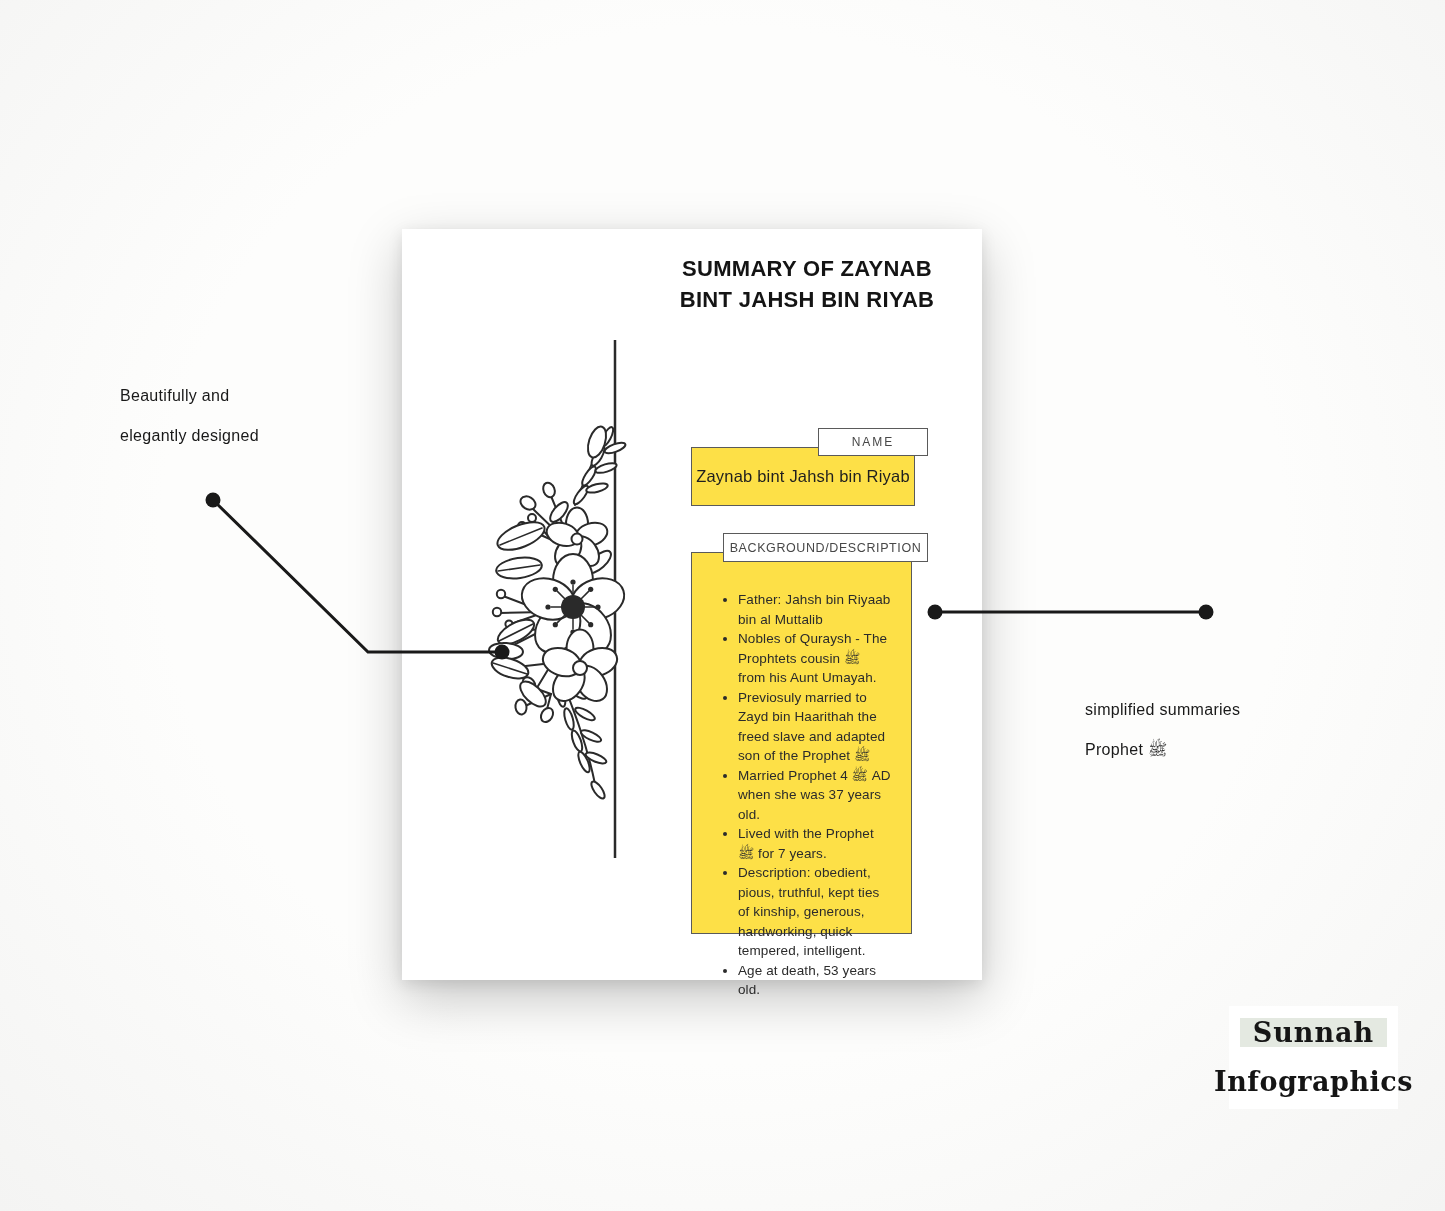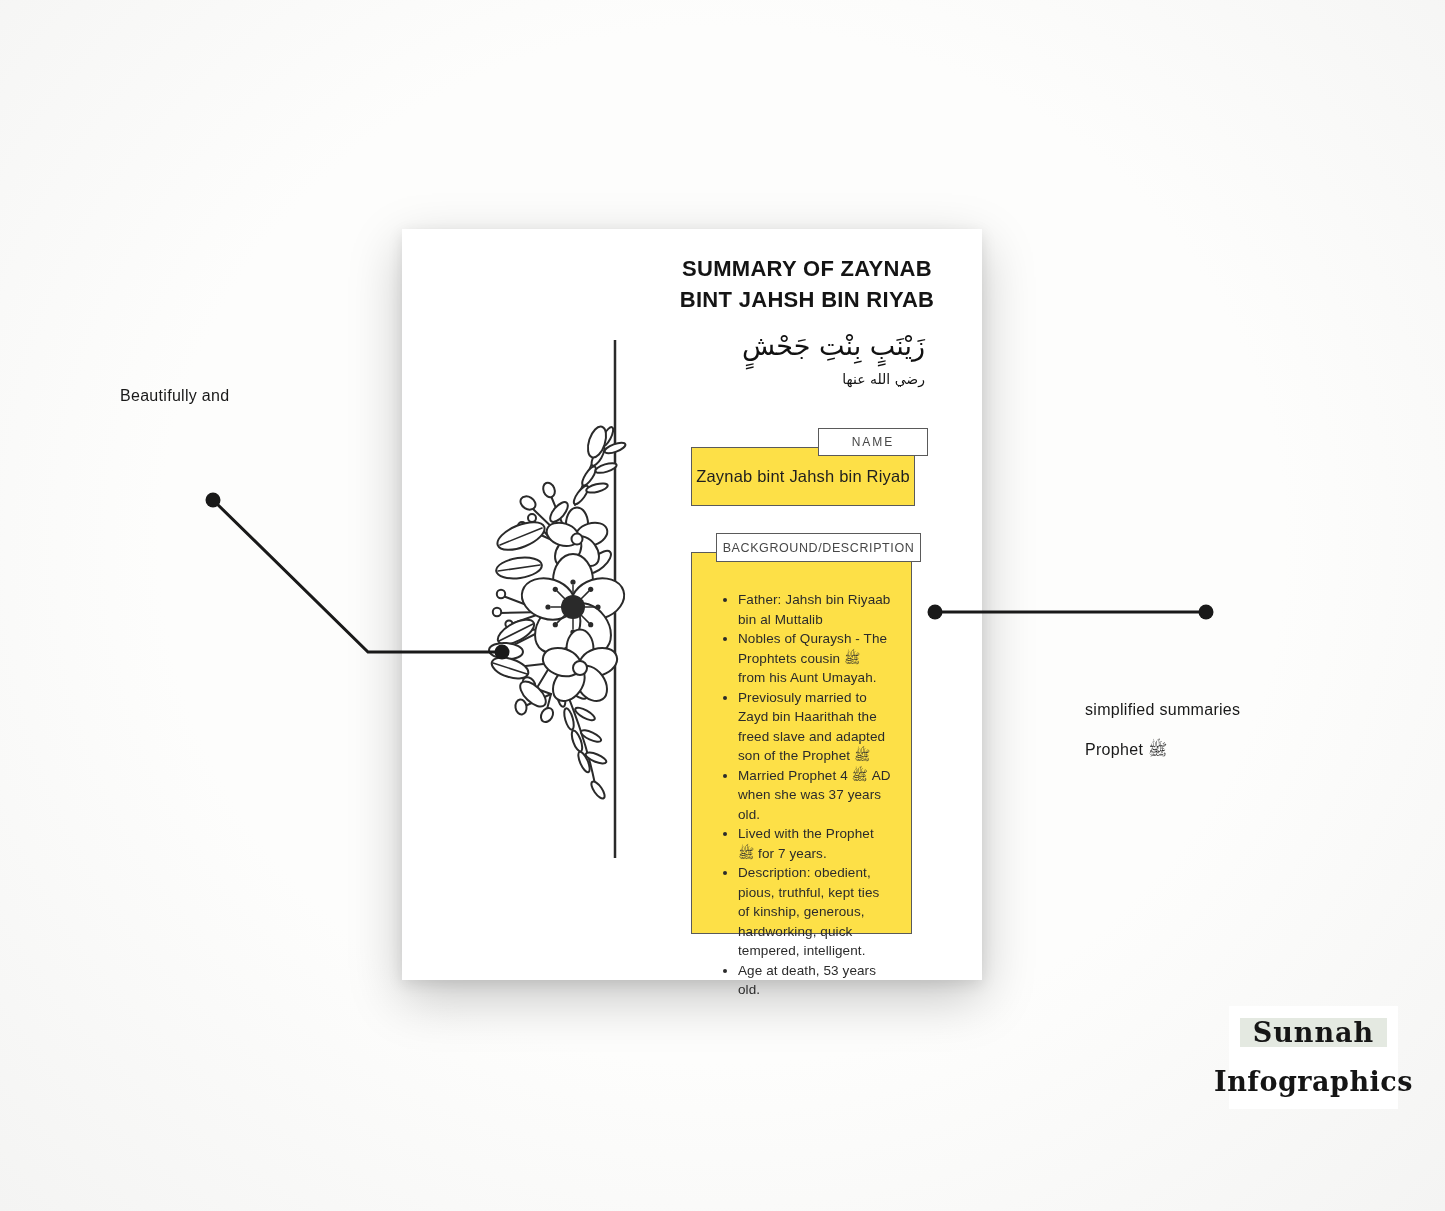--- a/index.html
+++ b/index.html
@@ -36,21 +36,21 @@
   .arabic-name{font-size:27px;line-height:42px;}
   .arabic-honorific{font-size:14px;line-height:22px;margin-top:1px;}
 
   .tab-box{
     position:absolute;background:#fff;border:1.5px solid #5a5a5a;
     display:flex;align-items:center;justify-content:center;
     color:#474747;z-index:3;
   }
   .name-tab{left:416px;top:199px;width:108px;height:26px;
     font-size:12px;letter-spacing:2px;}
-  .desc-tab{left:314px;top:304px;width:203px;height:27px;
+  .desc-tab{left:321px;top:304px;width:203px;height:27px;
     font-size:12.5px;letter-spacing:0.6px;}
 
   .value-box{
     position:absolute;background:#fde047;border:1.5px solid #5a5a5a;z-index:2;
   }
   .name-box{
     left:289px;top:218px;width:222px;height:57px;
     display:flex;align-items:center;justify-content:center;
     font-size:16.5px;color:#1f1f1f;letter-spacing:0.2px;
   }
@@ -100,24 +100,20 @@
 
 <div class="stage">
 
   <div class="card">
 
     <div class="poster-title">
       <div>SUMMARY OF ZAYNAB</div>
       <div>BINT JAHSH BIN RIYAB</div>
     </div>
 
-    <div class="arabic-block">
-      <div class="arabic-name">زَيْنَبٍ بِنْتِ جَحْشٍ</div>
-      <div class="arabic-honorific">رضي الله عنها</div>
-    </div>
 
     <div class="tab-box name-tab">
       <span>NAME</span>
     </div>
     <div class="value-box name-box">
       <span>Zaynab bint Jahsh bin Riyab</span>
     </div>
 
     <div class="tab-box desc-tab">
       <span>BACKGROUND/DESCRIPTION</span>
@@ -130,20 +126,21 @@
         <li>Married Prophet 4 ﷺ AD when she was 37 years old.</li>
         <li>Lived with the Prophet ﷺ for 7 years.</li>
         <li>Description: obedient, pious, truthful, kept ties of kinship, generous, hardworking, quick tempered, intelligent.</li>
         <li>Age at death, 53 years old.</li>
       </ul>
     </div>
   </div>
 
   <div class="annotation annotation-left">
     <div>Beautifully and</div>
+    <div>elegantly designed</div>
   </div>
 
   <div class="annotation annotation-right">
     <div>simplified summaries</div>
     <div>Prophet ﷺ</div>
   </div>
 
   <div class="logo-box">
     <span class="logo-line1">Sunnah</span>
     <span class="logo-line2">Infographics</span>

